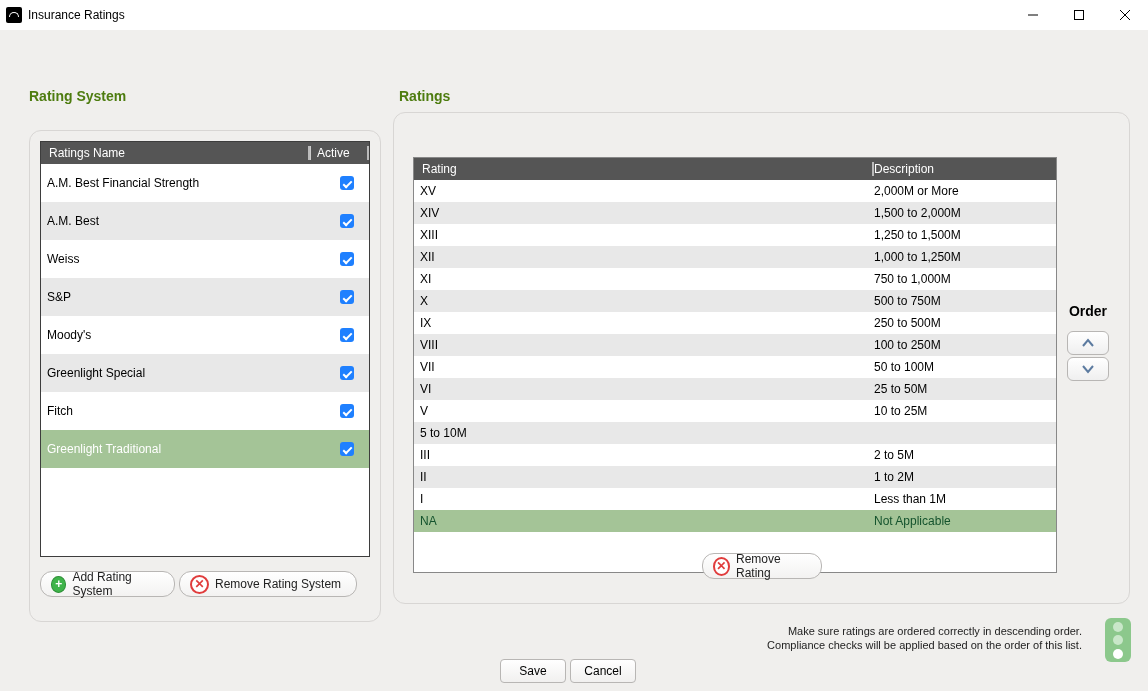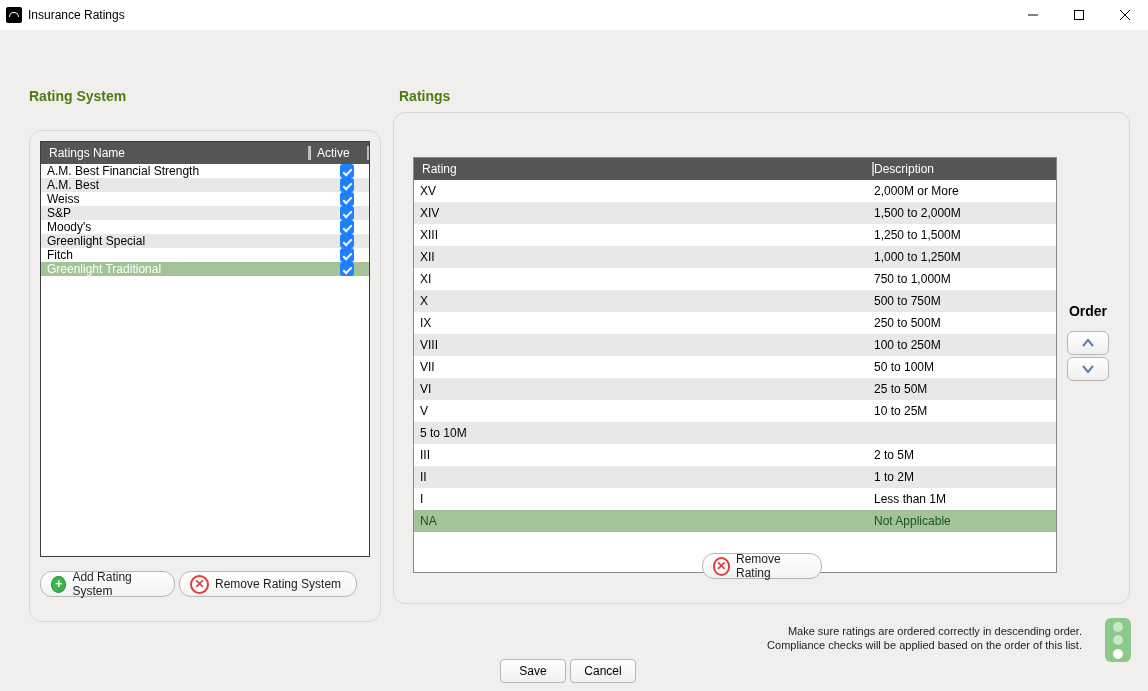--- a/index.html
+++ b/index.html
@@ -106,21 +106,21 @@
     color: #fff;
     font-size: 12px;
     height: 22px;
     align-items: center;
   }
   .grid1 .col-name { flex: 1; padding: 0 8px; border-right: 1px solid #777; }
   .grid1 .col-active { width: 44px; padding: 0 6px; text-align: left; border-left:1px solid #ccc;}
   .grid-header .col-name, .grid-header .col-active { border-right: 2px solid #bbb; }
   .grid1-body .row {
     display: flex;
-    height: 14px;
+    height: 38px;
     align-items: center;
     font-size: 12px;
   }
   .grid1-body .row:nth-child(even) { background: #e8e8e8; }
   .grid1-body .row.selected { background: #a4c497; color: #fff; }
   .grid1-body .cell-name { flex: 1; padding: 0 6px; }
   .grid1-body .cell-active { width: 44px; display:flex; justify-content:center; }
 
   .chk {
     width: 14px;

